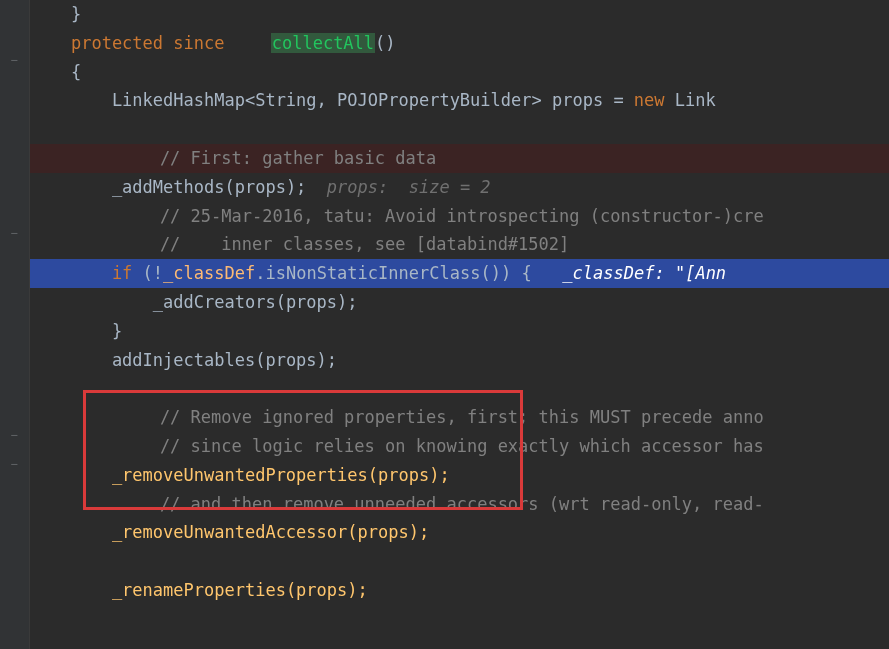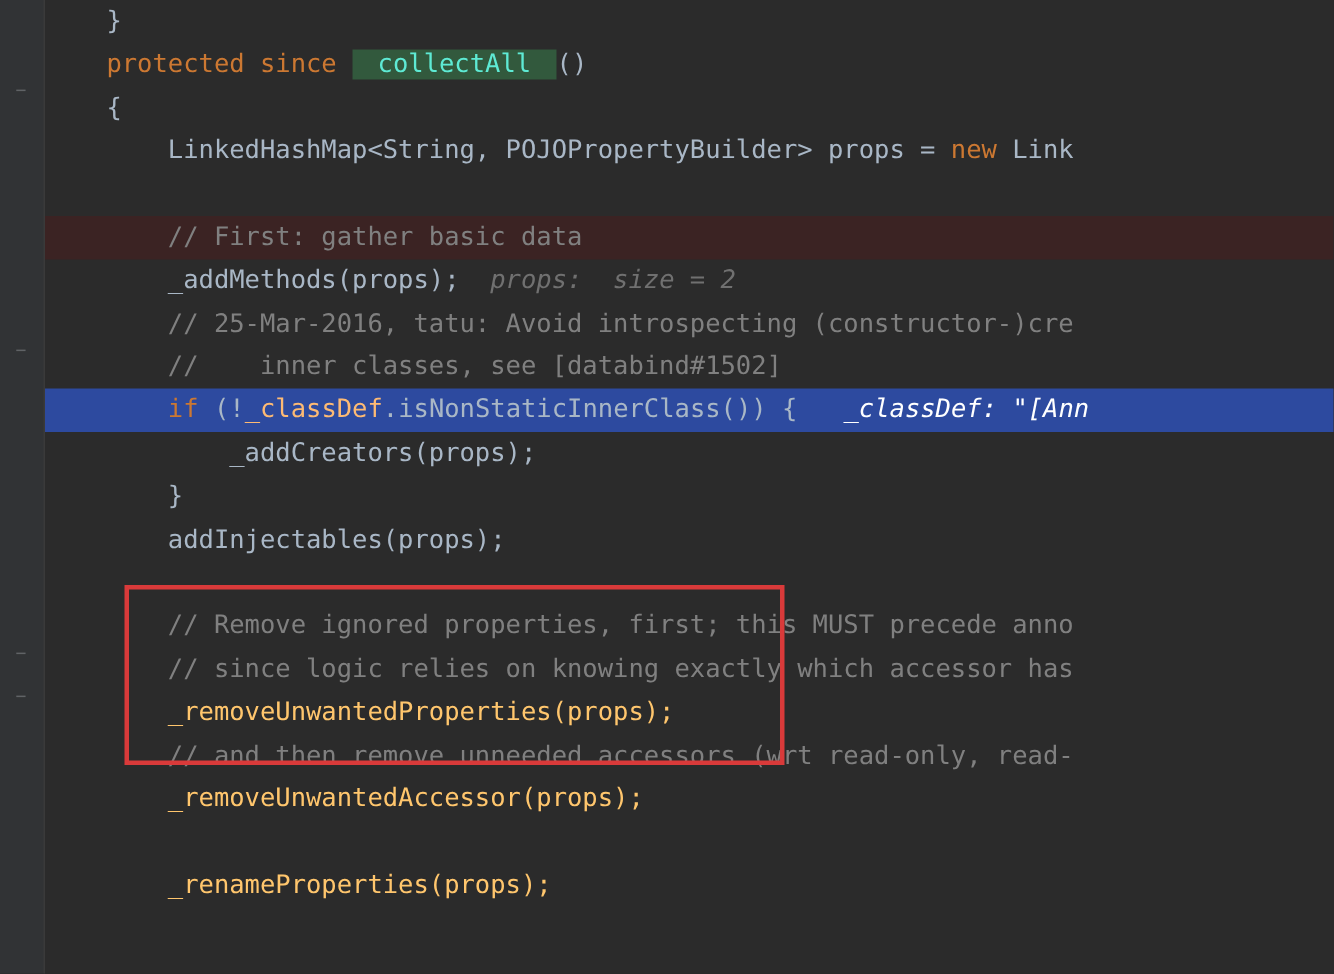--- a/index.html
+++ b/index.html
@@ -43,25 +43,25 @@
     line-height: 28.8px;
     white-space: pre;
     font-size: 17px;
     padding-left: 0;
   }
   
   .bg-delete { background: #3b2323; }
   .bg-exec   { background: #2d4a9f; } 
   
   .kw      { color: #cc7832; }
-  .comment { color: #808080; font-style: normal; }
+  .comment { color: #808080; font-style: normal; padding-left: 48px; }
   .hint    { color: #707070; font-style: italic; }
   .member  { color: #fdba74; }
   .plain   { color: #a9b7c6; }
-  .highlight-method { background:#32593d; color:#5eead4; padding:0 17px;}
+  .highlight-method { background:#32593d; color:#22c55e; padding:0 1px;margin-left:36px;}
   .yellow  { color: #ffc66d; }
   .green-hint { color: #ffffff; font-style: italic; }
   
   .anno-box {
     position: absolute;
     border: 3px solid #d93a3a;
     pointer-events: none;
   }
 </style>
 </head>

